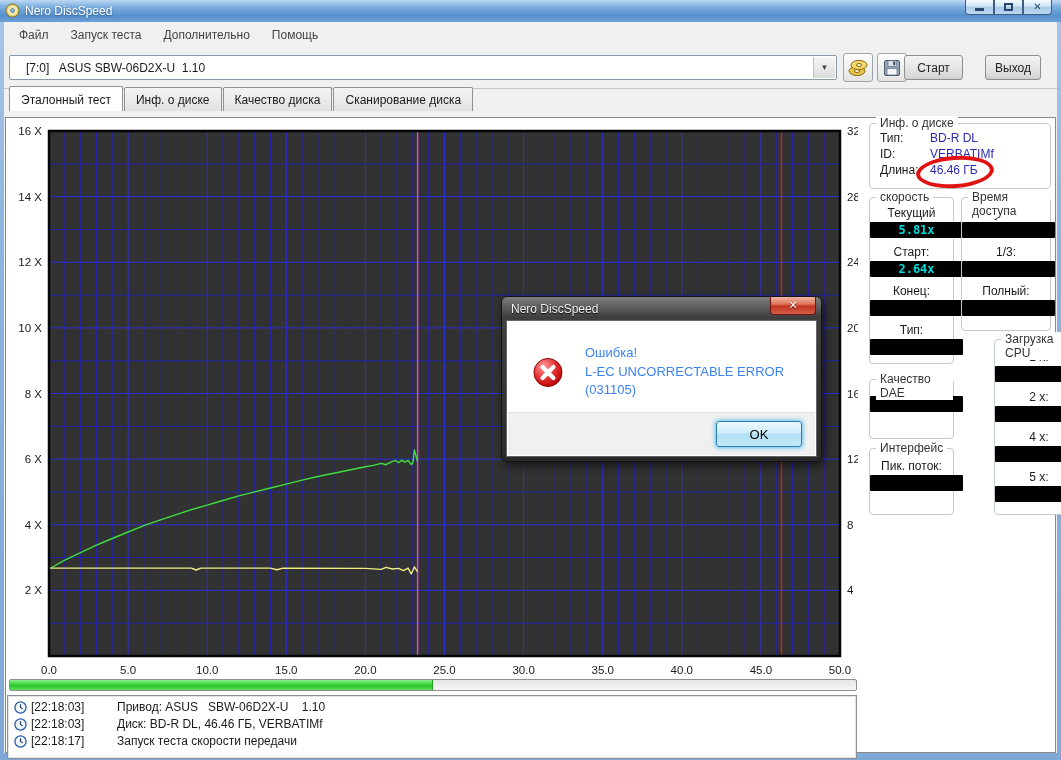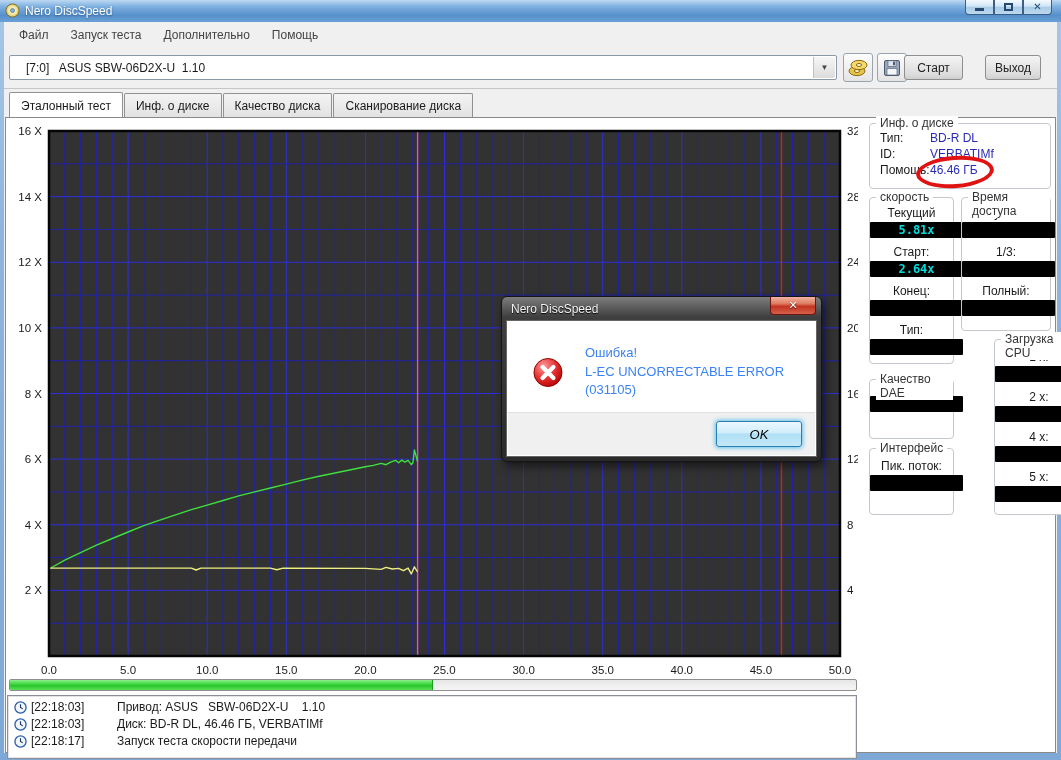--- a/index.html
+++ b/index.html
@@ -34,21 +34,21 @@
            border-radius:2px; display:flex; align-items:center; }
   .combo-text { padding-left:16px; white-space:pre; }
   .combo-arrow { position:absolute; right:1px; top:1px; bottom:1px; width:22px; border-left:1px solid #b5c2cf;
                  background:linear-gradient(180deg,#f6f6f6,#dcdcdc); display:flex; align-items:center; justify-content:center;
                  font-size:8px; color:#444; border-radius:0 2px 2px 0; }
   .iconbtn { position:absolute; top:5px; width:30px; height:29px; border:1px solid #9aa4ae; border-radius:3px;
              background:linear-gradient(180deg,#fdfdfd,#e4e4e4); display:flex; align-items:center; justify-content:center; }
   .pushbtn { position:absolute; top:7px; height:25px; border:1px solid #8e8e8e; border-radius:3px;
              background:linear-gradient(180deg,#f4f4f4,#dcdcdc 80%,#cfcfcf); font-size:12px; color:#222; font-family:inherit; }
 
-  .tabstrip { position:absolute; left:4px; top:90px; width:1053px; height:27px; display:flex; align-items:flex-end; padding-left:5px; }
+  .tabstrip { position:absolute; left:4px; top:84px; width:1053px; height:27px; display:flex; align-items:flex-end; padding-left:5px; }
   .tab { padding:5px 11px 4px 11px; border:1px solid #919191; border-bottom:none; border-radius:2px 2px 0 0;
          background:linear-gradient(180deg,#f4f4f4,#e2e2e2); margin-right:1px; position:relative; cursor:default; }
   .tab.active { background:#fff; padding-top:6px; z-index:2; }
 
   .content { position:absolute; left:5px; top:117px; width:1051px; height:636px; background:#fff; border:1px solid #898989; }
 
   #chart-svg { position:absolute; left:6px; top:117px; }
   .tick { font-family:"Liberation Sans","DejaVu Sans",sans-serif; font-size:11.5px; fill:#1a1a1a; }
 
   .progress { position:absolute; left:9px; top:679px; width:848px; height:12px; border:1px solid #8e8e8e; border-radius:2px;
@@ -86,21 +86,21 @@
                border-radius:0 0 4px 4px; background:linear-gradient(180deg,#f2b4a4 0%,#dd7a5e 40%,#c23420 55%,#d4604a 100%);
                display:flex; align-items:center; justify-content:center; color:#fff; font-weight:bold; font-size:11px;
                text-shadow:0 1px 1px #5a0a06; }
   .dlg-inner { position:absolute; left:4px; right:4px; top:23px; bottom:4px; background:#fff; border:1px solid #666; }
   .dlg-body { display:flex; align-items:center; padding:24px 14px 14px 26px; height:92px; background:#fff; }
   .dlg-text { margin-left:22px; font-size:13px; color:#3b82f6; line-height:1.45; }
   .dlg-footer { position:absolute; left:1px; right:1px; bottom:1px; height:43px; background:#f0f0f0; border-top:1px solid #dfdfdf;
                 display:flex; align-items:center; justify-content:flex-end; padding-right:13px; }
   .okbtn { width:86px; height:26px; border:1px solid #2d7db5; border-radius:3px; font-size:13px; color:#000; font-family:inherit;
            background:linear-gradient(180deg,#ecf8fe 0%,#d1edfa 45%,#b0dff5 50%,#c4e8f8 100%);
-           box-shadow:0 0 4px 1px #5ec1ec;font-style:italic; }
+           box-shadow:0 0 4px 1px #5ec1ec; }
 </style>
 </head>
 <body>
 
 <div class="win">
 
   <div class="titlebar">
     <span class="app-icon">
       <svg width="15" height="15" viewBox="0 0 16 16">
           <circle cx="8" cy="8" r="7" fill="#e3d37a" stroke="#7d6a20"></circle>
@@ -304,21 +304,21 @@
     <span class="gtitle">Инф. о диске</span>
     <div class="inforow" style="margin-top:4px;">
         <span class="ilabel">Тип:</span>
         <span class="ival">BD-R DL</span>
       </div>
     <div class="inforow">
         <span class="ilabel">ID:</span>
         <span class="ival">VERBATIMf</span>
       </div>
     <div class="inforow">
-        <span class="ilabel">Помощь:</span>
+        <span class="ilabel">Длина:</span>
         <span class="ival">46.46 ГБ</span>
       </div>
   </div>
 
   <div class="gbox" style="left:869px; top:197px; width:85px; height:167px;">
     <span class="gtitle">скорость</span>
     <div class="lcditem" style="margin-top:8px;">
         <span class="llabel">Текущий</span>
         <div class="lcd">
           <span>5.81x</span>

